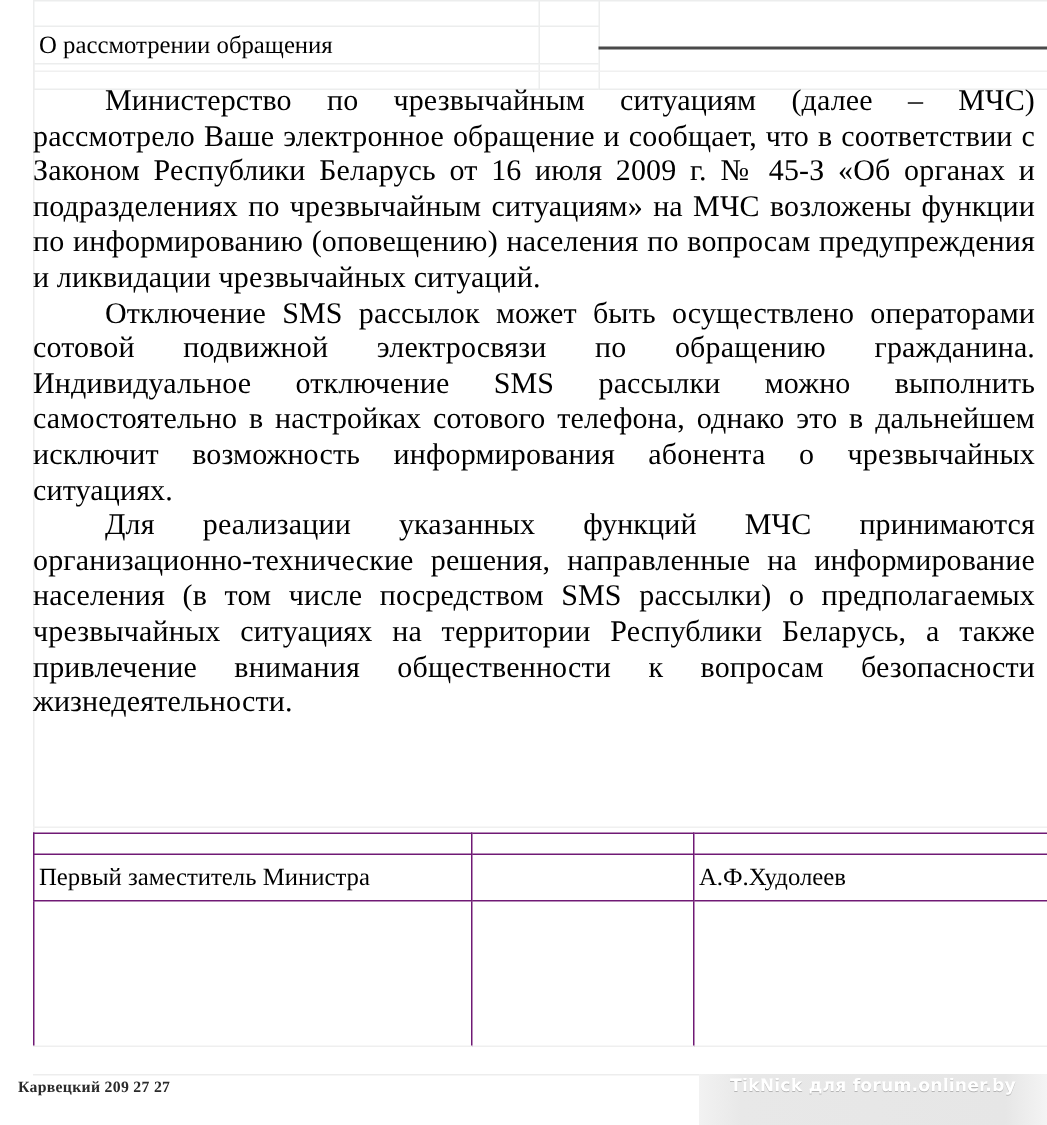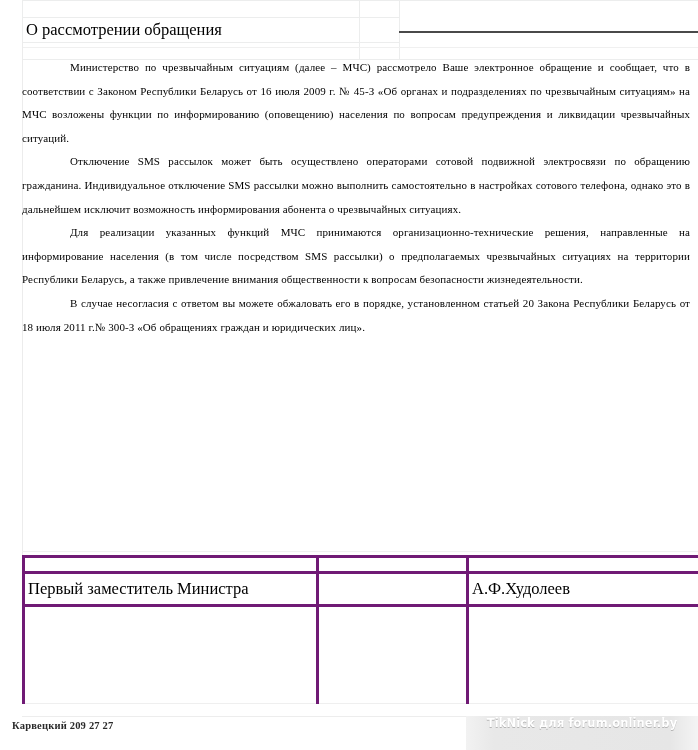--- a/index.html
+++ b/index.html
@@ -62,21 +62,21 @@
   .body-block {
     position: absolute;
     left: 22px;
     top: 56px;
     width: 668px;
   }
   .para {
     margin: 0;
     text-align: justify;
     text-indent: 48px;
-    font-size: 11px;
+    font-size: 20px;
     line-height: 23.6px;
     letter-spacing: 0.1px;
     -webkit-hyphens: none;
     hyphens: none;
   }
   .para:last-child { text-align: justify; }
 
   
   .frame-left {
     position: absolute;
@@ -106,21 +106,21 @@
   
   .sign-table {
     position: absolute;
     left: 22px;
     top: 555px;
     width: 676px;
     border-collapse: collapse;
     table-layout: fixed;
   }
   .sign-table td {
-    border: 3px solid #701a75;
+    border: 1px solid #701a75;
     padding: 0;
     vertical-align: middle;
   }
   .sg-col-a { width: 291px; }
   .sg-col-b { width: 147px; }
   .sg-col-c { width: 238px; }
 
   .sign-spacer td { height: 13px; }
   .sign-row td {
     height: 30px;
@@ -199,21 +199,20 @@
   <div class="dark-rule"></div>
 
   <div class="frame-top-line"></div>
   <div class="frame-left"></div>
   <div class="frame-bottom-line"></div>
 
   <div class="body-block">
     <p class="para">Министерство по чрезвычайным ситуациям (далее – МЧС) рассмотрело Ваше электронное обращение и сообщает, что в соответствии с Законом Республики Беларусь от 16 июля 2009 г. № 45-З «Об органах и подразделениях по чрезвычайным ситуациям» на МЧС возложены функции по информированию (оповещению) населения по вопросам предупреждения и ликвидации чрезвычайных ситуаций.</p>
     <p class="para">Отключение SMS рассылок может быть осуществлено операторами сотовой подвижной электросвязи по обращению гражданина. Индивидуальное отключение SMS рассылки можно выполнить самостоятельно в настройках сотового телефона, однако это в дальнейшем исключит возможность информирования абонента о чрезвычайных ситуациях.</p>
     <p class="para">Для реализации указанных функций МЧС принимаются организационно-технические решения, направленные на информирование населения (в том числе посредством SMS рассылки) о предполагаемых чрезвычайных ситуациях на территории Республики Беларусь, а также привлечение внимания общественности к вопросам безопасности жизнедеятельности.</p>
-    <p class="para">В случае несогласия с ответом вы можете обжаловать его в порядке, установленном статьей 20 Закона Республики Беларусь от 18 июля 2011 г.№ 300-З «Об обращениях граждан и юридических лиц».</p>
   </div>
 
   <table class="sign-table">
     <tbody>
         <tr class="sign-spacer">
       <td class="sg-col-a"></td>
       <td class="sg-col-b"></td>
       <td class="sg-col-c"></td>
     </tr>
     <tr class="sign-row">

